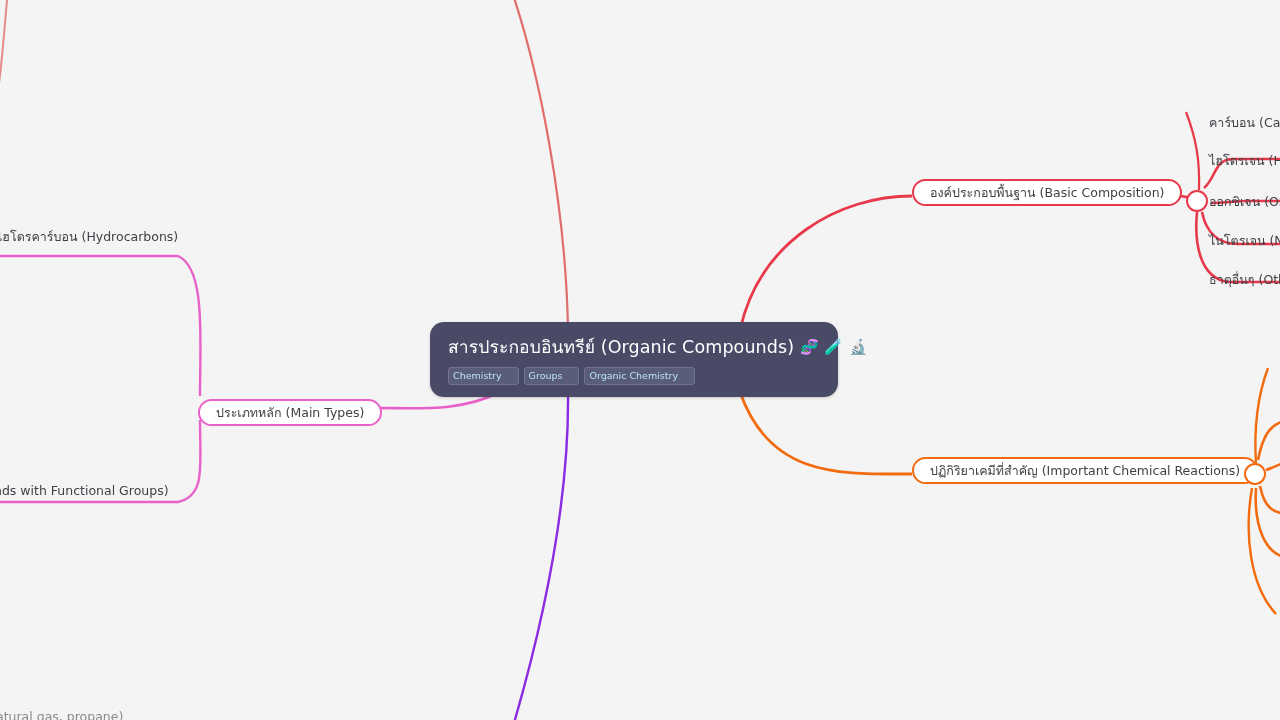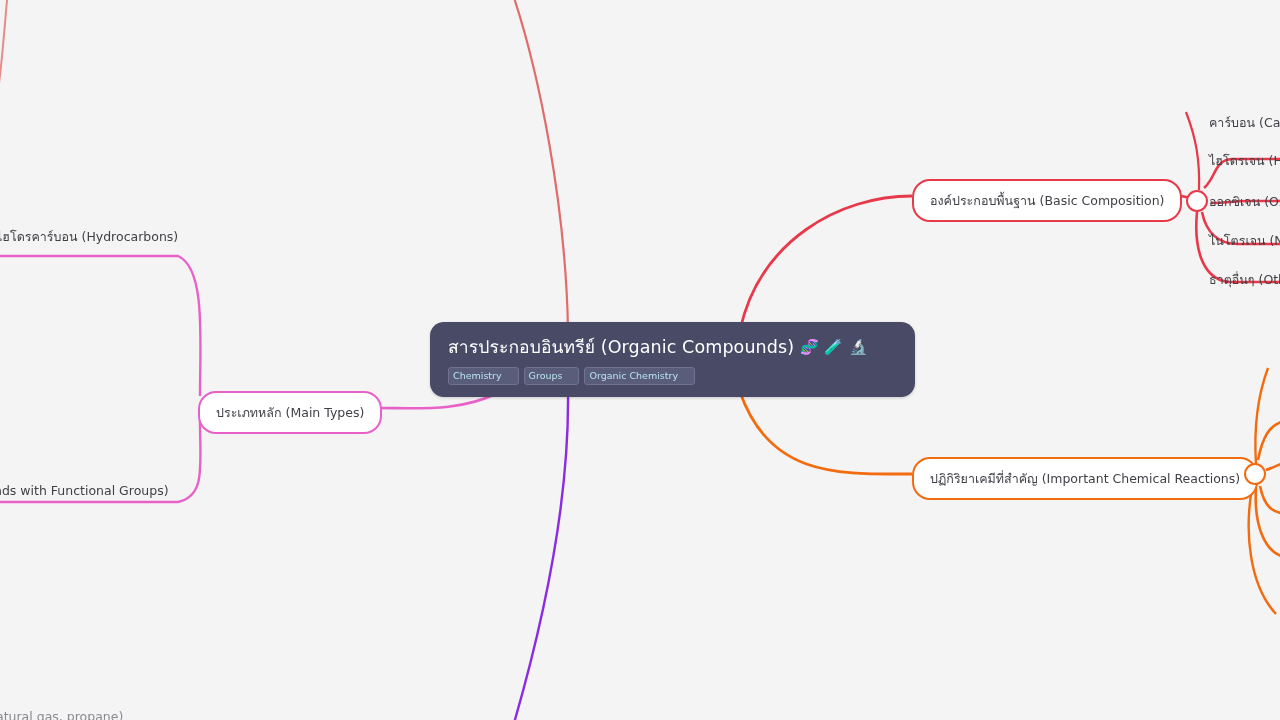--- a/index.html
+++ b/index.html
@@ -29,21 +29,21 @@
     width: 1280px;
     height: 720px;
     pointer-events: none;
   }
 
   
   .root-node {
     position: absolute;
     left: 430px;
     top: 322px;
-    width: 485px;
+    width: 408px;
     box-sizing: border-box;
     background: #484a66;
     border-radius: 14px;
     padding: 14px 18px 12px 18px;
     box-shadow: 0 1px 3px rgba(0,0,0,0.18);
   }
   .root-title-row {
     display: flex;
     align-items: center;
     gap: 6px;
@@ -79,21 +79,21 @@
 
   
   .node {
     position: absolute;
     background: #ffffff;
     border-radius: 18px;
     border: 2px solid #cccccc;
     color: #3f3f46;
     font-size: 12.5px;
     line-height: 15px;
-    padding: 12px 16px;
+    padding: 4px 16px;
     white-space: nowrap;
     box-sizing: border-box;
   }
   .node.red    { border-color: #e8394a; }
   .node.orange { border-color: #f26b0f; }
   .node.pink   { border-color: #e861c8; }
 
   
   .leaf-label {
     position: absolute;
@@ -168,21 +168,21 @@
       <span class="tag">Chemistry</span>
       <span class="tag">Groups</span>
       <span class="tag">Organic Chemistry</span>
     </div>
   </div>
 
   <div class="node red" style="left:912px; top:179px;">องค์ประกอบพื้นฐาน (Basic Composition)</div>
 
   <div class="node orange" style="left:912px; top:457px;">ปฏิกิริยาเคมีที่สำคัญ (Important Chemical Reactions)</div>
 
-  <div class="node pink" style="left:198px; top:391px;">ประเภทหลัก (Main Types)</div>
+  <div class="node pink" style="left:198px; top:399px;">ประเภทหลัก (Main Types)</div>
 
   <div class="handle" style="left:1186px; top:190px;"></div>
   <div class="handle orange" style="left:1244px; top:463px;"></div>
 
   <div class="leaf-label" style="left:1209px; top:115px;">คาร์บอน (Carb</div>
   <div class="leaf-label" style="left:1209px; top:153px;">ไฮโดรเจน (Hy</div>
   <div class="leaf-label" style="left:1209px; top:194px;">ออกซิเจน (Oxy</div>
   <div class="leaf-label" style="left:1209px; top:233px;">ไนโตรเจน (Nit</div>
   <div class="leaf-label" style="left:1209px; top:272px;">ธาตุอื่นๆ (Oth</div>
 

